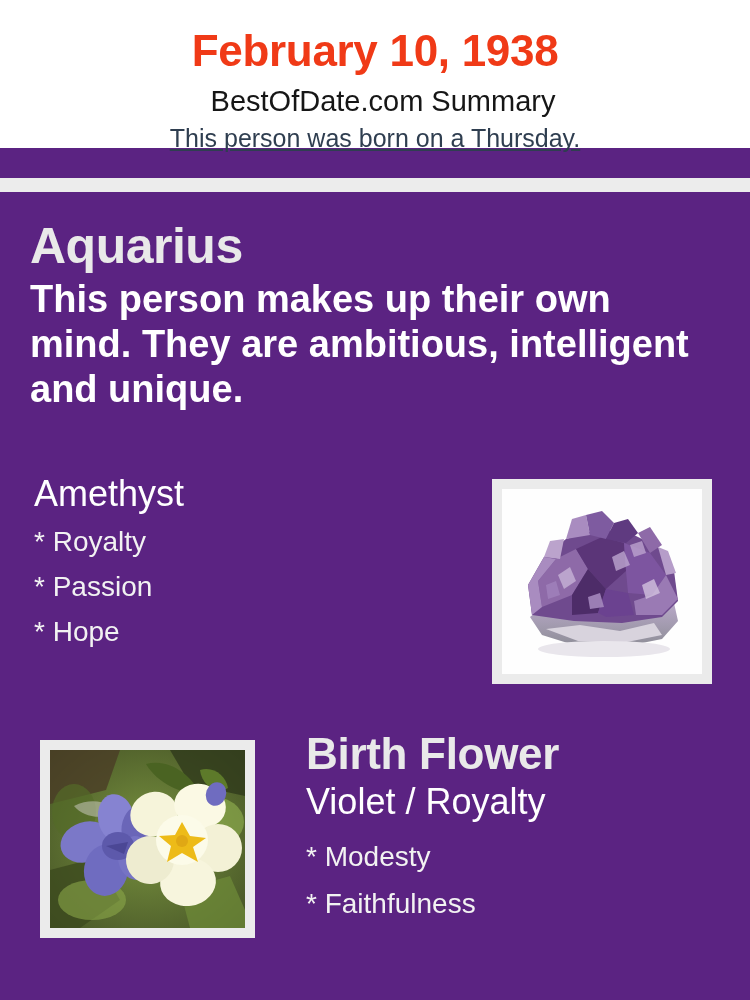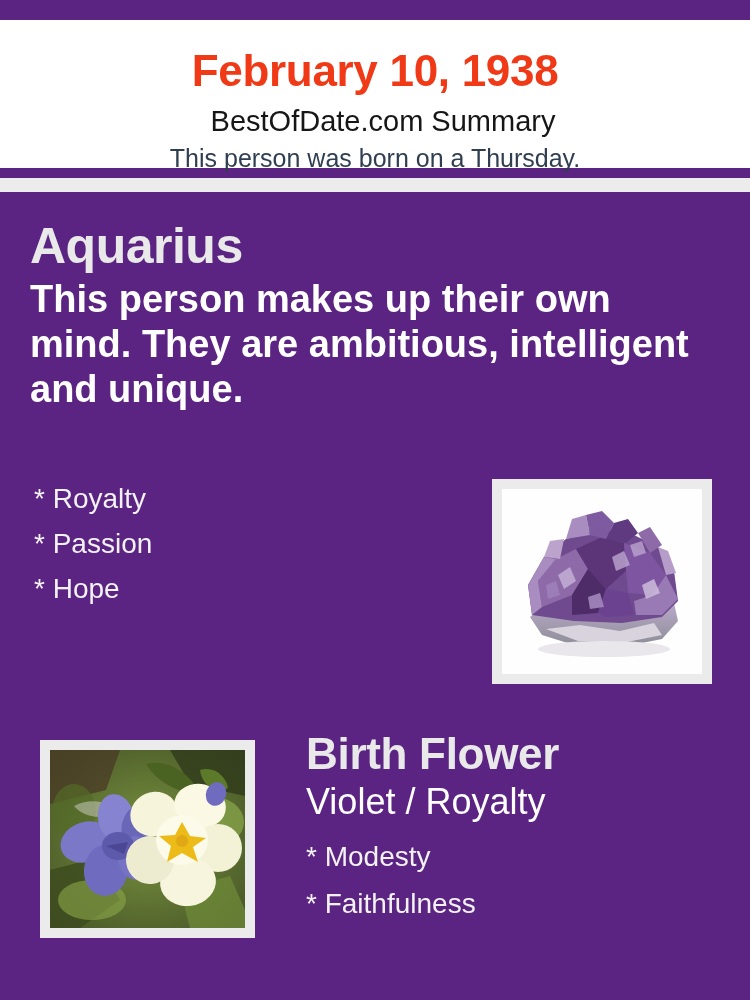--- a/index.html
+++ b/index.html
@@ -23,21 +23,20 @@
   
   .header {
     position: absolute;
     left: 0;
     top: 0;
     width: 750px;
     height: 148px;
     background: #FFFFFF;
     text-align: center;
     box-sizing: border-box;
-    margin-top: 20px;
   }
   .header-date {
     margin: 0;
     padding-top: 24px;
     font-size: 44px;
     font-weight: bold;
     line-height: 54px;
     color: #F03A17;
     letter-spacing: -0.3px;
     font-family: "Liberation Sans", sans-serif;
@@ -53,20 +52,21 @@
     padding-left: 16px;
   }
   .header-note {
     margin: 0;
     padding-top: 5px;
     font-size: 25px;
     font-weight: normal;
     line-height: 30px;
     color: #2F3E50;
     font-family: "Liberation Sans", sans-serif;
+    text-decoration: underline;
   }
   .header-rule {
     position: absolute;
     left: 0;
     top: 178px;
     width: 750px;
     height: 14px;
     background: #ECECEC;
   }
 
@@ -205,20 +205,21 @@
   <div class="header-rule"></div>
 
   <div class="body-area">
 
     <div class="zodiac">
       <h2 class="zodiac-title">Aquarius</h2>
       <p class="zodiac-desc">This person makes up their own mind. They are ambitious, intelligent and unique.</p>
     </div>
 
     <div class="birthstone">
+      <p class="section-sub">Amethyst</p>
       <ul class="trait-list">
         <li class="trait-item">* Royalty</li>
         <li class="trait-item">* Passion</li>
         <li class="trait-item">* Hope</li>
       </ul>
     </div>
 
     <div class="birthflower">
       <h2 class="section-title">Birth Flower</h2>
       <p class="section-sub">Violet / Royalty</p>

